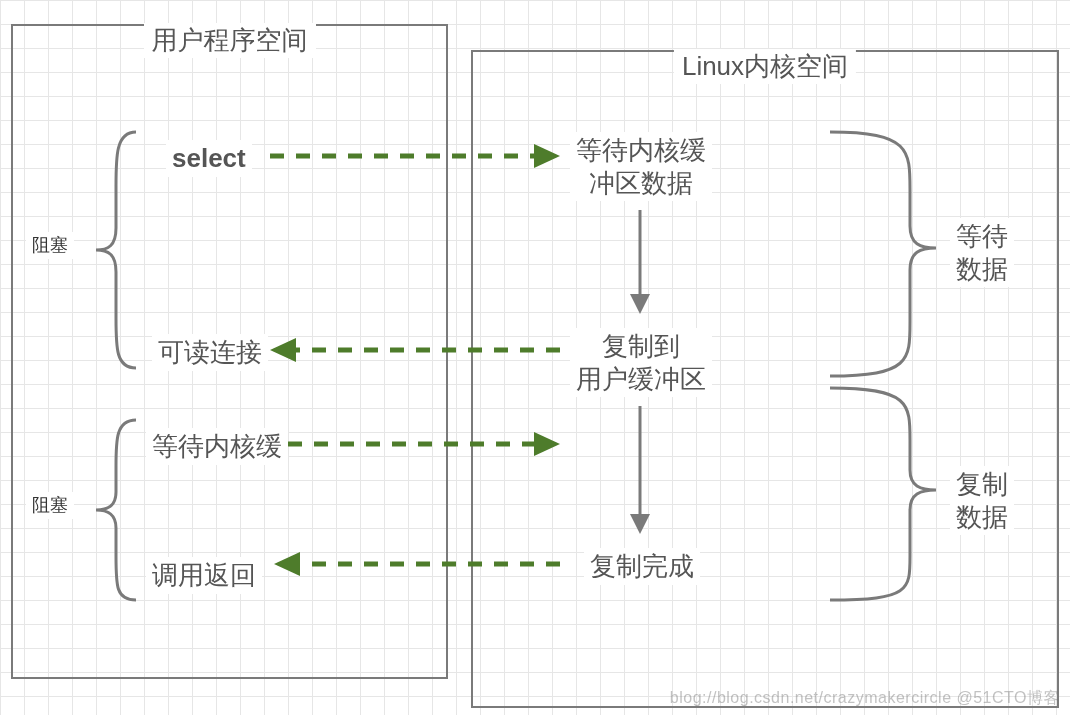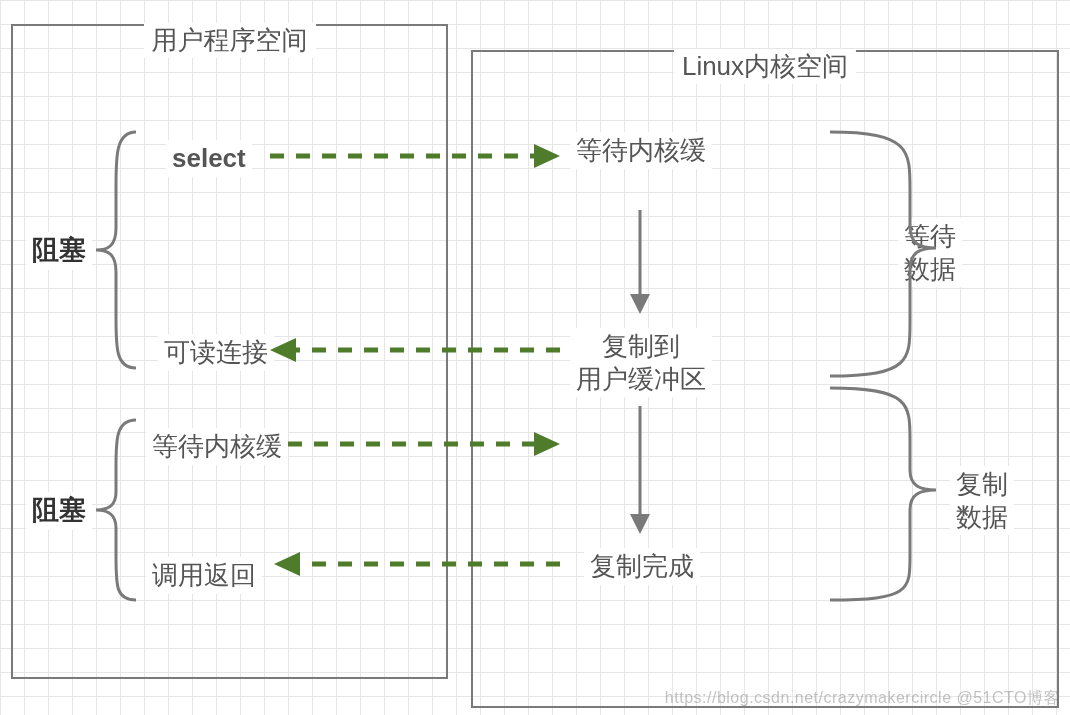--- a/index.html
+++ b/index.html
@@ -41,23 +41,23 @@
     position: absolute;
     font-size: 26px;
     color: #555;
     background: #ffffff;
     padding: 2px 6px;
     white-space: nowrap;
     text-align: center;
     line-height: 1.25;
   }
   .bold {
-    font-weight: 700;
+    font-weight: 400;
     color: #333;
-    font-size: 27px;
+    font-size: 18px;
   }
   svg.overlay {
     position: absolute;
     left: 0; top: 0;
     width: 1070px;
     height: 715px;
     pointer-events: none;
   }
   .watermark {
     position: absolute;
@@ -79,34 +79,35 @@
   </div>
 
   <div class="box" style="left:471px; top:24px; width:588px; height:658px;margin-top:26px;">
     <div class="box-title">Linux内核空间</div>
   </div>
 
   <div class="label bold" style="left:26px; top:232px;">阻塞</div>
   <div class="label bold" style="left:26px; top:492px;">阻塞</div>
 
   <div class="label" style="left:166px; top:140px;font-weight:bold;">select</div>
-  <div class="label" style="left:158px; top:334px;">可读连接</div>
+  <div class="label" style="left:152px; top:334px;">可读连接</div>
   <div class="label" style="left:146px; top:428px;">等待内核缓</div>
   <div class="label" style="left:146px; top:548px;margin-top:9px;">调用返回</div>
 
   <div class="label" style="left:570px; top:132px; text-align:center;">
     <span>等待内核缓</span><br>
+    <span>冲区数据</span>
   </div>
   <div class="label" style="left:570px; top:328px; text-align:center;">
     <span>复制到</span><br>
     <span>用户缓冲区</span>
   </div>
   <div class="label" style="left:584px; top:548px;">复制完成</div>
 
-  <div class="label" style="left:898px; top:218px; text-align:center;">
+  <div class="label" style="left:950px; top:218px; text-align:center;">
     <span>等待</span><br>
     <span>数据</span>
   </div>
   <div class="label" style="left:950px; top:458px; text-align:left;margin-top:8px;">
     <span>复制</span><br>
     <span>数据</span>
   </div>
 
   <svg class="overlay" viewBox="0 0 1070 715">
     <defs>
@@ -164,14 +165,14 @@
 
     <path d="M830,388
              C910,388 910,404 910,440
              L910,470
              C910,486 920,490 936,490
              C920,490 910,494 910,510
              L910,556
              C910,590 910,600 830,600" fill="none" stroke="#7a7a7a" stroke-width="3"></path>
   </svg>
 
-  <div class="watermark">https://blog.csdn.net/crazymakercircle  @51CTO博客</div>
+  <div class="watermark">blog://blog.csdn.net/crazymakercircle  @51CTO博客</div>
 </div>
 
 </body></html>

